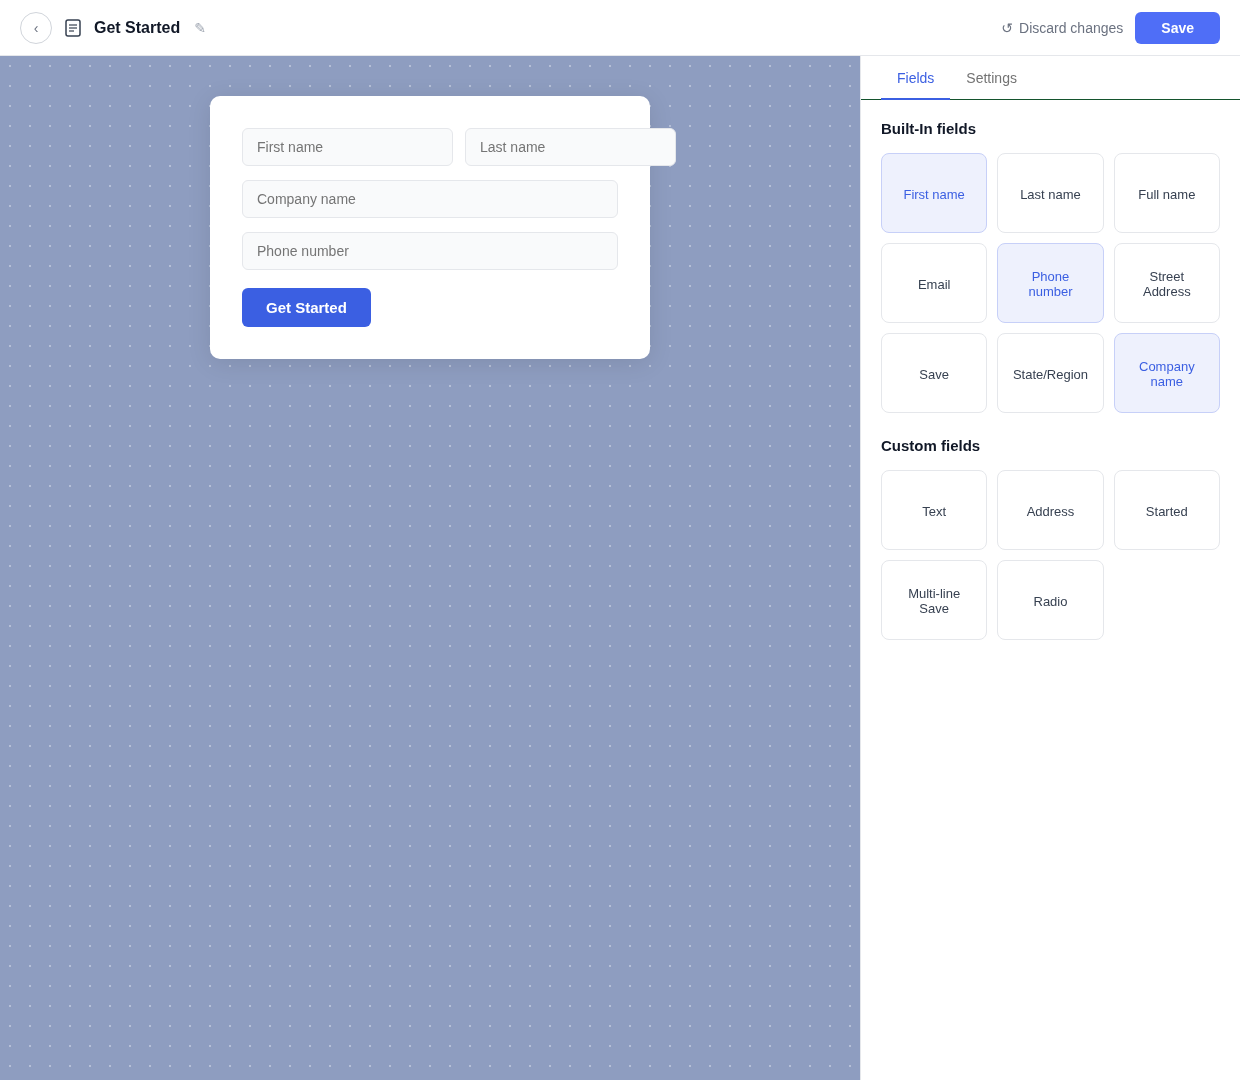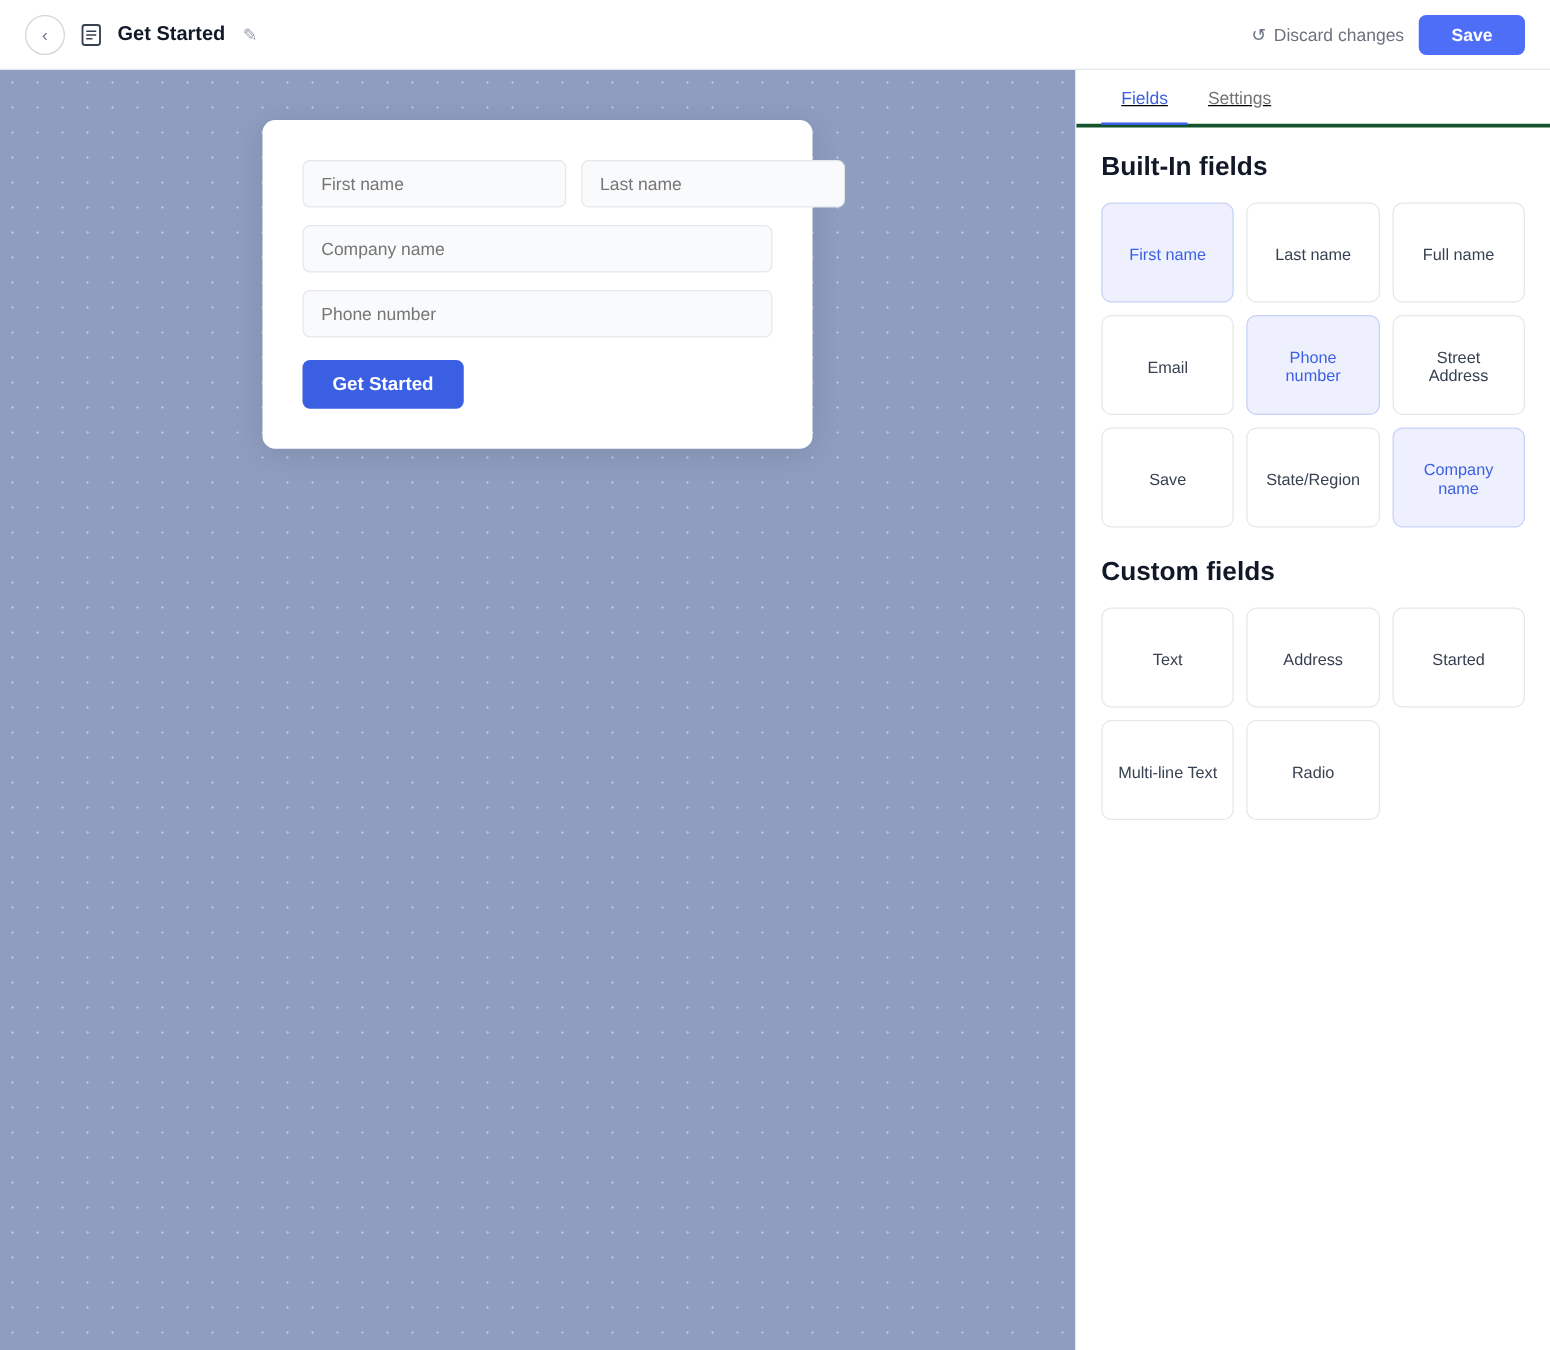--- a/index.html
+++ b/index.html
@@ -145,24 +145,23 @@
       background: #fff;
       border-left: 1px solid #e5e7eb;
       display: flex;
       flex-direction: column;
       overflow-y: auto;
     }
 
     
     .panel-tabs {
       display: flex;
-      border-bottom: 3px solid #14532d;
+      border-bottom: 1px solid #14532d;
       padding: 0 20px;
       flex-shrink: 0;
-      text-decoration: underline;
     }
     .tab {
       padding: 14px 16px 12px;
       font-size: 14px;
       font-weight: 500;
       color: #737373;
       cursor: pointer;
       border-bottom: 2px solid transparent;
       margin-bottom: -1px;
     }
@@ -172,21 +171,21 @@
     }
 
     
     .panel-content {
       padding: 20px;
       overflow-y: auto;
       flex: 1;
     }
 
     .section-title {
-      font-size: 21px;
+      font-size: 15px;
       font-weight: 600;
       color: #111827;
       margin-bottom: 16px;
     }
 
     
     .fields-grid {
       display: grid;
       grid-template-columns: repeat(3, 1fr);
       gap: 10px;
@@ -300,21 +299,21 @@
         <div class="field-item">
             <span>Text</span>
           </div>
         <div class="field-item">
             <span>Address</span>
           </div>
         <div class="field-item">
             <span>Started</span>
           </div>
         <div class="field-item">
-            <span>Multi-line Text</span>
+            <span>Multi-line Save</span>
           </div>
         <div class="field-item">
             <span>Radio</span>
           </div>
       </div>
     </div>
   </div>
 
 </div>
 

